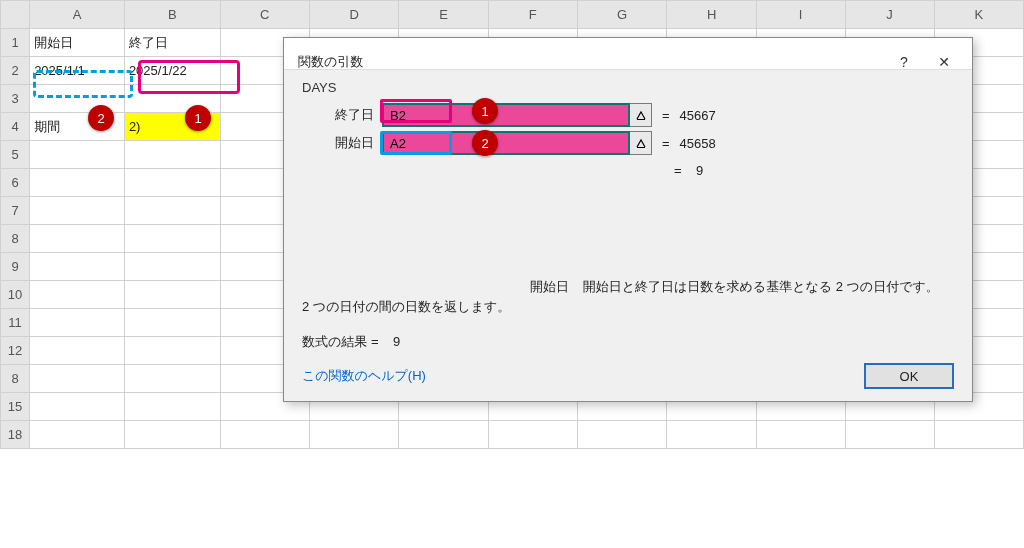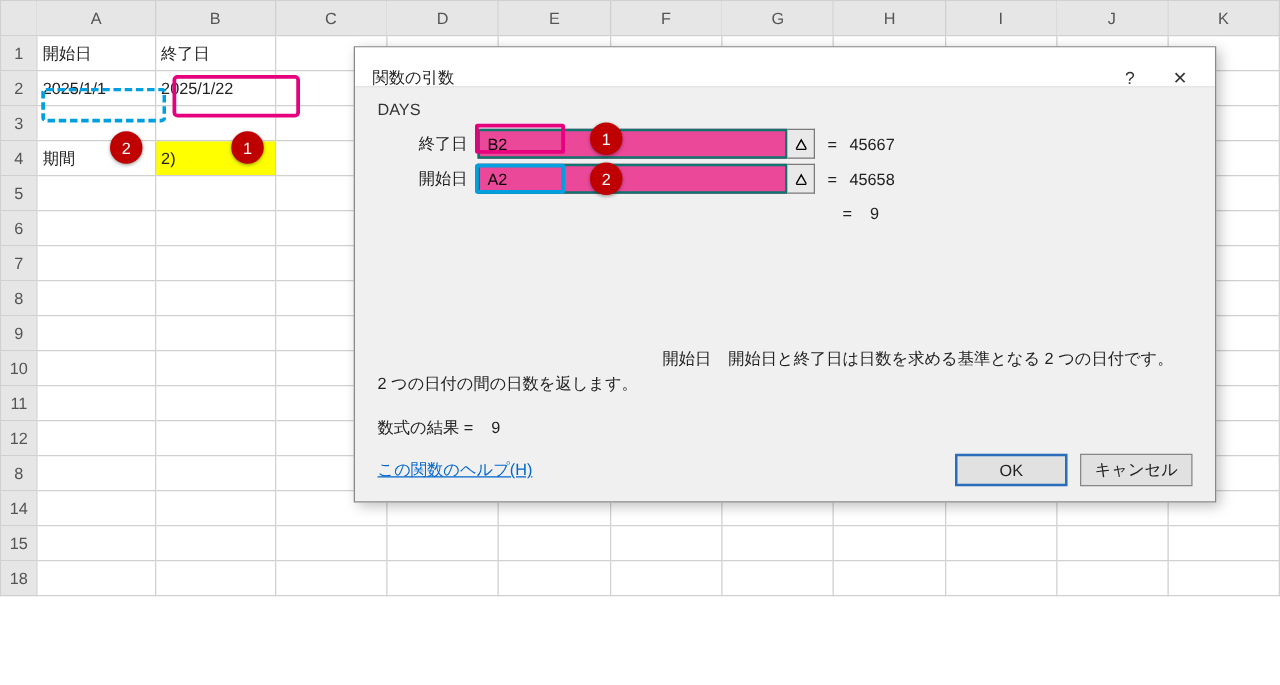--- a/index.html
+++ b/index.html
@@ -40,21 +40,21 @@
   .refbtn svg { width:12px; height:12px; }
   .eq { margin:0 10px; }
   .argresult { }
   .resrow { margin-left:372px; margin-top:8px; }
 
   .desc1 { position:absolute; left:18px; top:192px;margin-top:36px; }
   .desc2 { position:absolute; left:235px; top:207px; line-height:1.6; }
   .desc2 .argname { display:inline-block; width:60px; text-align:right; padding-right:10px; }
 
   .formres { position:absolute; left:18px; bottom:50px;text-align:right; }
-  .helplink { position:absolute; left:18px; bottom:16px; color:#0066cc; text-decoration:underline; cursor:pointer; }
+  .helplink { position:absolute; left:18px; bottom:16px; color:#0066cc; cursor:pointer; }
 
   .btns { position:absolute; right:18px; bottom:12px; display:flex; gap:10px;padding-left:14px; }
   .btn { width:90px; height:26px; border:1px solid #888; background:#e1e1e1; display:flex; align-items:center; justify-content:center; cursor:pointer; }
   .btn.primary { border:2px solid #2a6ebb; background:#e1e1e1; }
 
   
   .anno-inside { position:absolute; border-width:3px; border-style:solid; border-radius:2px; pointer-events:none; }
 </style>
 </head>
 <body>
@@ -254,34 +254,20 @@
             <td class=""></td>
             <td class=""></td>
             <td class=""></td>
             <td class=""></td>
             <td class=""></td>
             <td class=""></td>
             <td class=""></td>
             <td class=""></td>
           </tr>
           <tr>
-            <td class="rowhdr">14</td>
-            <td class=""></td>
-            <td class=""></td>
-            <td class=""></td>
-            <td class=""></td>
-            <td class=""></td>
-            <td class=""></td>
-            <td class=""></td>
-            <td class=""></td>
-            <td class=""></td>
-            <td class=""></td>
-            <td class=""></td>
-          </tr>
-          <tr>
             <td class="rowhdr">15</td>
             <td class=""></td>
             <td class=""></td>
             <td class=""></td>
             <td class=""></td>
             <td class=""></td>
             <td class=""></td>
             <td class=""></td>
             <td class=""></td>
             <td class=""></td>
@@ -369,18 +355,17 @@
       <div class="formres">
         <span>数式の結果 =</span>
         &nbsp;&nbsp;
         <span>9</span>
       </div>
 
       <a class="helplink">この関数のヘルプ(H)</a>
 
       <div class="btns">
         <div class="btn primary">OK</div>
-        <div class="btn">キャンセル</div>
       </div>
     </div>
   </div>
 
 </div>
 
 </body></html>

